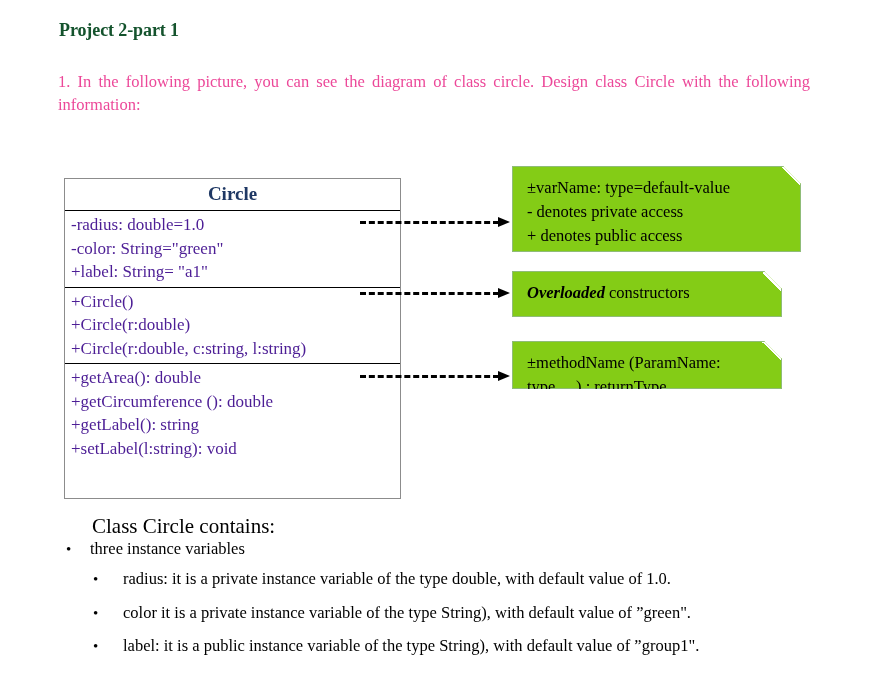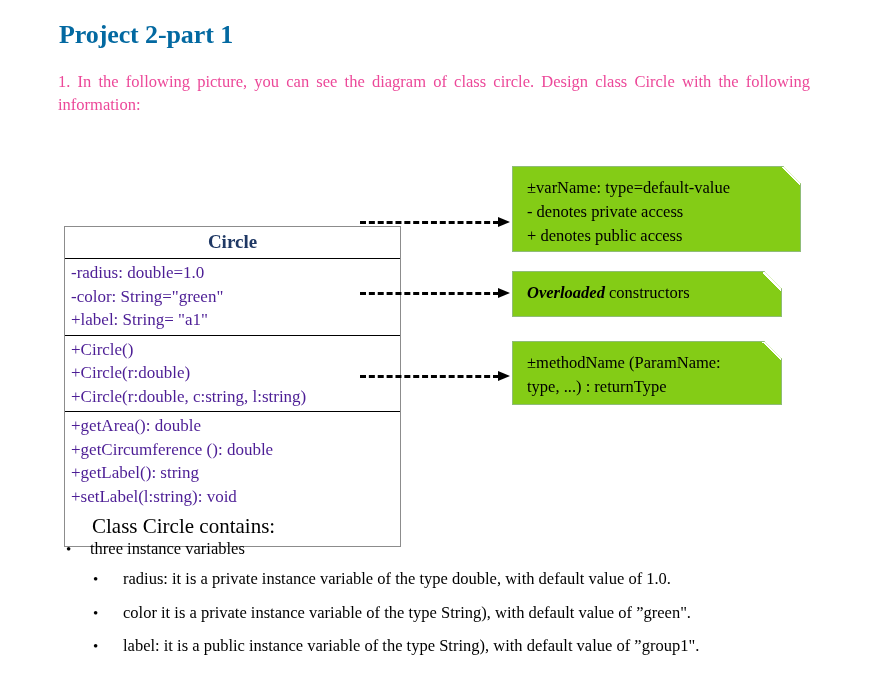--- a/index.html
+++ b/index.html
@@ -15,23 +15,23 @@
     color: #000000;
     overflow: hidden;
   }
 
   
   .doc-title {
     position: absolute;
     left: 59px;
     top: 20px;
     font-family: "Liberation Serif", "DejaVu Serif", serif;
-    font-size: 26px;
+    font-size: 18px;
     font-weight: bold;
-    color: #0369a1;
+    color: #14532d;
     letter-spacing: -0.1px;
   }
 
   
   .intro {
     position: absolute;
     left: 58px;
     top: 70px;
     width: 752px;
     font-size: 16.5px;
@@ -42,21 +42,20 @@
 
   
   .class-box {
     position: absolute;
     left: 64px;
     top: 178px;
     width: 337px;
     border: 1px solid #8c8c8c;
     background: #ffffff;
     box-sizing: border-box;
-    margin-top: 48px;
   }
   .class-name {
     text-align: center;
     font-size: 19px;
     font-weight: bold;
     color: #1f3864;
     padding: 4px 0 5px 0;
     border-bottom: 1px solid #000000;
     font-family: "Liberation Serif", "DejaVu Serif", serif;
   }
@@ -93,21 +92,21 @@
     color: #000000;
     white-space: nowrap;
   }
   .note-line .ital {
     font-style: italic;
     font-weight: bold;
   }
 
   #note-attr  { left: 512px; top: 166px; width: 289px; height: 86px; }
   #note-ctor  { left: 512px; top: 271px; width: 270px; height: 46px; }
-  #note-meth  { left: 512px; top: 341px; width: 270px; height: 64px; }
+  #note-meth  { left: 512px; top: 341px; width: 270px; height: 48px; }
 
   
   .note::after {
     content: "";
     position: absolute;
     right: 0;
     top: 0;
     width: 19px;
     height: 19px;
     background: linear-gradient(to bottom left, #ffffff 0 50%, transparent 50% 100%);

